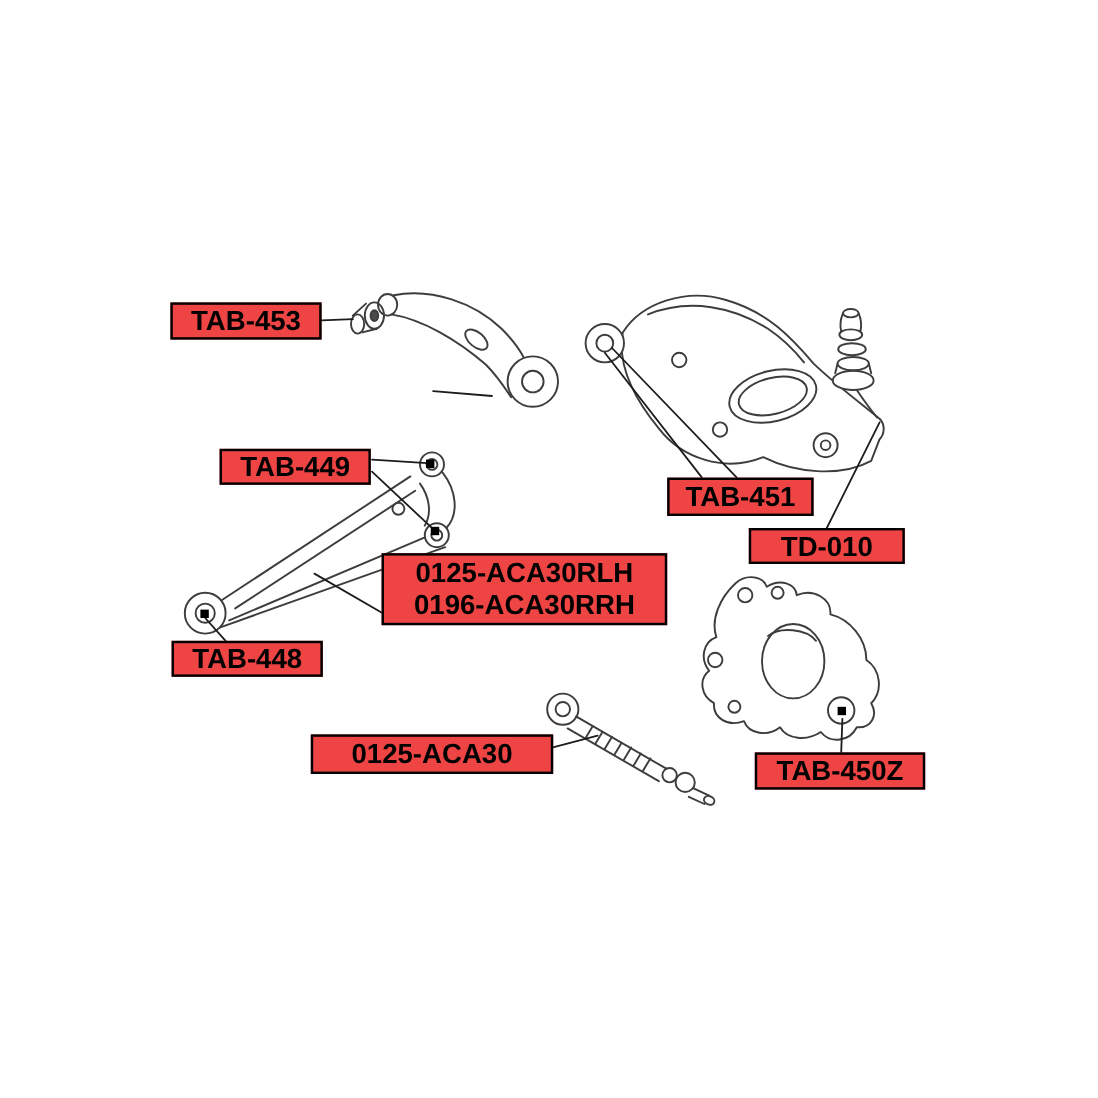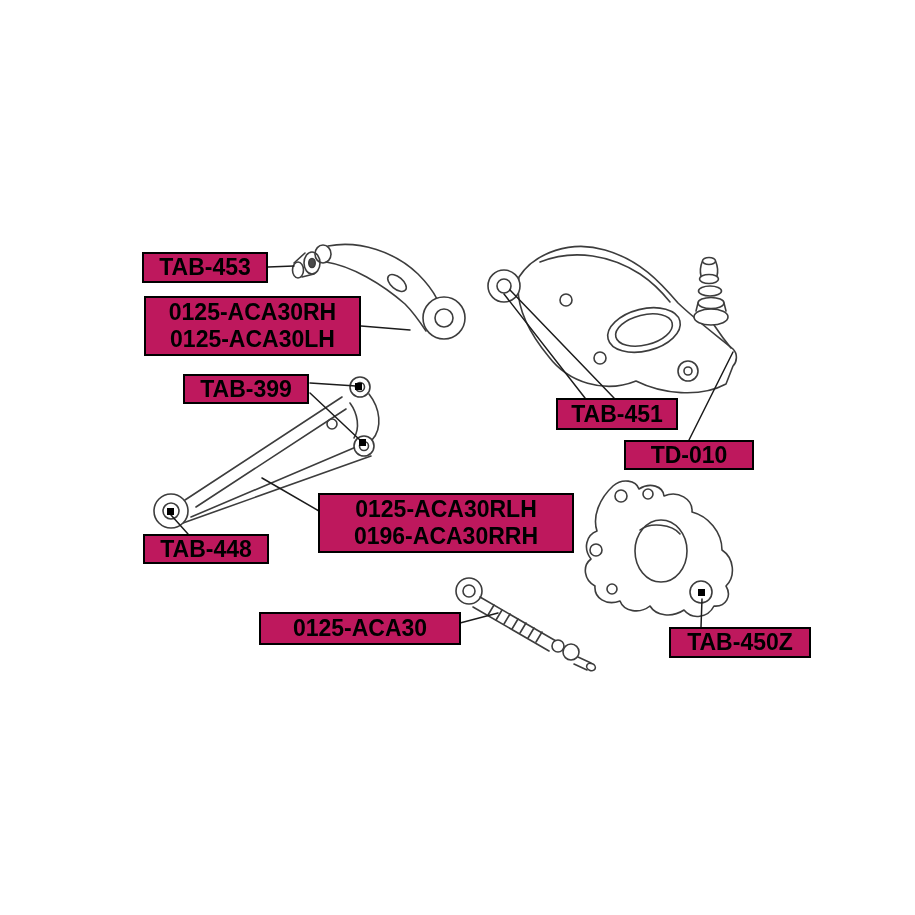--- a/index.html
+++ b/index.html
@@ -15,21 +15,21 @@
     fill:none;stroke:#3d3d3d;stroke-width:1.6;stroke-linecap:round;stroke-linejoin:round;
   }
   .art .wf{fill:#ffffff;}
   .art .leader{stroke:#1c1c1c;stroke-width:1.5;}
   .art .dot{fill:#000000;stroke:none;}
   .art .dark{fill:#4a4a4a;stroke:#3d3d3d;}
   .plabel{
     position:absolute;
     box-sizing:border-box;
     border:2px solid #000000;
-    background:#be185d;
+    background:#ef4444;
     color:#000000;
     font-weight:bold;
     text-align:center;
     display:flex;
     flex-direction:column;
     justify-content:center;
     letter-spacing:0px;
   }
   .plabel span{display:block;white-space:nowrap;}
   .one{font-size:23px;}
@@ -150,47 +150,43 @@
       <rect class="dot" x="359" y="439" width="7" height="7"></rect>
       <rect class="dot" x="167" y="508" width="7" height="7"></rect>
       <rect class="dot" x="698" y="589" width="7" height="7"></rect>
     </g>
   </svg>
 
   <div class="plabel one" style="left:142px;top:252px;width:126px;height:31px;">
     <span>TAB-453</span>
   </div>
 
-  <div class="plabel two" style="left:144px;top:296px;width:217px;height:60px;">
-    <span>0125-ACA30RH</span>
-    <span>0125-ACA30LH</span>
-  </div>
 
   <div class="plabel one" style="left:183px;top:374px;width:126px;height:30px;">
-    <span>TAB-399</span>
+    <span>TAB-449</span>
   </div>
 
   <div class="plabel one" style="left:556px;top:398px;width:122px;height:32px;">
     <span>TAB-451</span>
   </div>
 
   <div class="plabel one" style="left:624px;top:440px;width:130px;height:30px;">
     <span>TD-010</span>
   </div>
 
-  <div class="plabel two" style="left:318px;top:493px;width:256px;height:60px;">
+  <div class="plabel two" style="left:318px;top:461px;width:238px;height:60px;">
     <span>0125-ACA30RLH</span>
     <span>0196-ACA30RRH</span>
   </div>
 
   <div class="plabel one" style="left:143px;top:534px;width:126px;height:30px;justify-content:center;">
     <span>TAB-448</span>
   </div>
 
   <div class="plabel one" style="left:259px;top:612px;width:202px;height:33px;">
     <span>0125-ACA30</span>
   </div>
 
-  <div class="plabel one" style="left:629px;top:627px;width:142px;height:31px;margin-left:40px;">
+  <div class="plabel one" style="left:629px;top:627px;width:142px;height:31px;">
     <span>TAB-450Z</span>
   </div>
 
 </div>
 
 </body></html>

